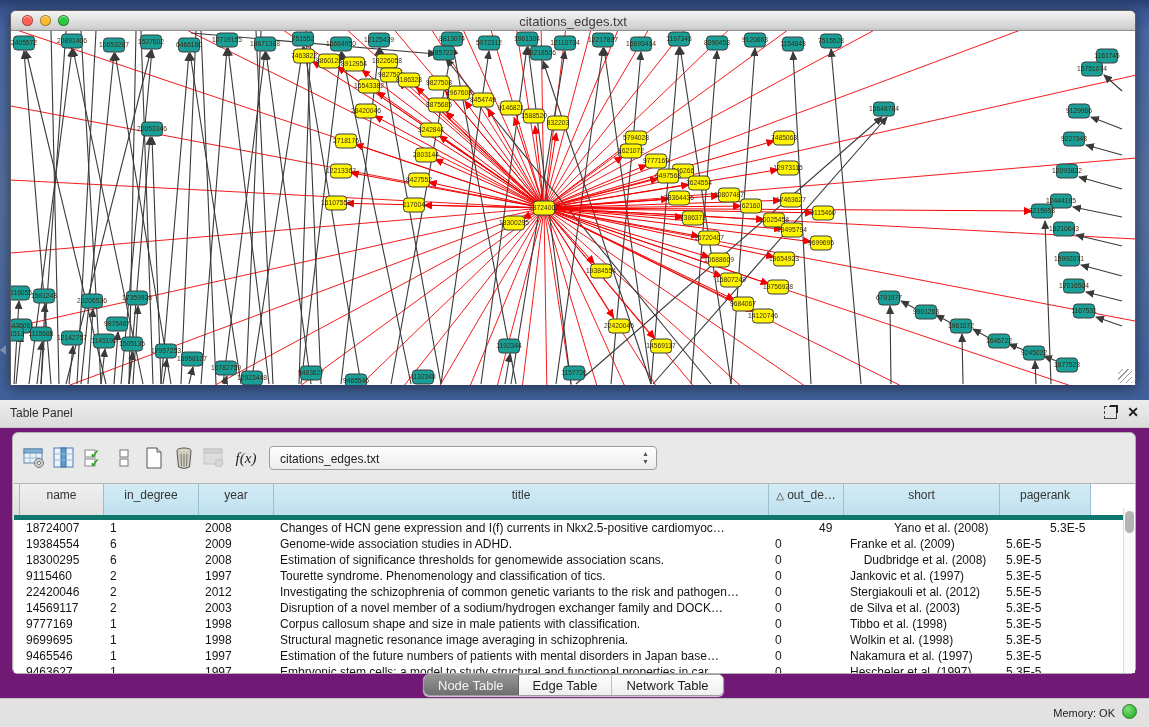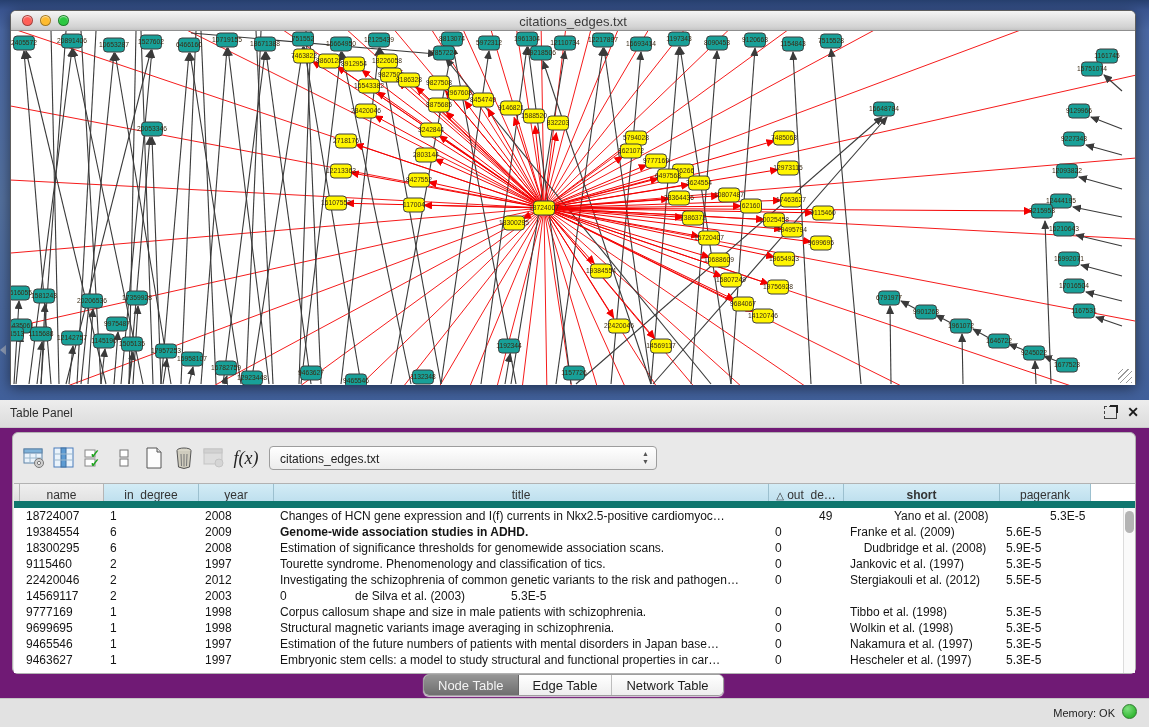--- a/index.html
+++ b/index.html
@@ -37,29 +37,29 @@
   .panel-icons { position:absolute; right:10px; top:5px; display:flex; gap:10px; align-items:center; }
   .float-ic { width:13px; height:13px; border:1px solid #444; border-style:dashed solid solid dashed; position:relative; }
   .float-ic:after { content:""; position:absolute; right:-2px; top:-2px; width:6px; height:6px;
     border-top:2px solid #222; border-right:2px solid #222; }
   .close-ic { font-size:14px; font-weight:bold; color:#1a1a1a; line-height:14px; }
 
   .panel-box { position:absolute; left:12px; top:32px; width:1124px; height:242px;
     border:1px solid #b2b2b2; border-radius:6px; background:#e9e9e9; }
   .toolbar { position:absolute; left:6px; top:6px; height:38px; display:flex; align-items:center; }
   .tbtn { width:30px; height:30px; display:flex; align-items:center; justify-content:center; }
-  .fx { font-family:"Liberation Serif", serif; font-style:italic; font-size:18px; color:#222; width:34px; text-align:center; }
+  .fx { font-family:"Liberation Serif", serif; font-style:italic; font-size:15px; color:#222; width:34px; text-align:center; }
   .combo { position:relative; margin-left:6px; width:388px; height:24px; border:1px solid #9d9d9d; border-radius:4px;
     background:linear-gradient(180deg,#ffffff,#ececec); font-size:12px; color:#222; }
   .combo-txt { position:absolute; left:10px; top:5px; }
   .combo-step { position:absolute; right:7px; top:3px; font-size:7px; color:#555; line-height:8px; text-align:center; }
 
   .tablebox { position:absolute; left:1px; top:50px; width:1121px; height:190px; background:#fff;
     border-top:1px solid #b2b2b2; overflow:hidden; }
-  .thead { display:flex; height:24px; border-bottom:7px solid #0f766e; }
+  .thead { display:flex; height:36px; border-bottom:5px solid #0f766e; }
   .th { font-size:12px; color:#333; text-align:center; line-height:23px;
     background:linear-gradient(180deg,#d3ecf6,#bfe0ee); border-right:1px solid #9cc0cf;
     overflow:hidden; white-space:nowrap; }
   .th.gray { background:linear-gradient(180deg,#efefef,#e2e2e2); border-right:1px solid #b5b5b5; }
   .th.strip { background:linear-gradient(180deg,#efefef,#dedede); border-right:1px solid #b5b5b5; }
   .th.filler { background:#fff; border-right:none; flex:1; }
   .sort { font-size:10px; }
   .rows { position:relative; }
   .trow { display:flex; height:16px; background:#fff; }
   .td { font-size:12px; color:#141414; line-height:16px; white-space:nowrap; overflow:hidden; padding-left:6px; }
@@ -824,41 +824,41 @@
       </div>
 
       <div class="tablebox">
         <div class="thead" id="thead">
             <div class="th strip" style="width: 6px;"></div>
             <div class="th gray" style="width: 84px;">name</div>
             <div class="th " style="width: 95px;">in_degree</div>
             <div class="th " style="width: 75px;">year</div>
             <div class="th " style="width: 495px;">title</div>
             <div class="th " style="width: 75px;"><span class="sort">△</span> out_de…</div>
-            <div class="th " style="width: 156px; font-weight: bold;">short</div>
+            <div class="th " style="width: 156px;">short</div>
             <div class="th " style="width: 91px;">pagerank</div>
             <div class="th filler"></div>
           </div>
         <div class="rows" id="trows">
             <div class="trow">
               <div class="td" style="width: 6px; padding: 0px;"></div>
               <div class="td" style="width: 84px;">18724007</div>
               <div class="td" style="width: 95px;">1</div>
               <div class="td" style="width: 75px;">2008</div>
               <div class="td" style="width: 495px;">Changes of HCN gene expression and I(f) currents in Nkx2.5-positive cardiomyoc…</div>
               <div class="td" style="width: 75px; margin-left: 44px;">49</div>
               <div class="td" style="width: 156px;">Yano et al. (2008)</div>
               <div class="td" style="width: 91px;">5.3E-5</div>
             </div>
             <div class="trow">
               <div class="td" style="width: 6px; padding: 0px;"></div>
               <div class="td" style="width: 84px;">19384554</div>
               <div class="td" style="width: 95px;">6</div>
               <div class="td" style="width: 75px;">2009</div>
-              <div class="td" style="width: 495px; font-weight: bold;">Genome-wide association studies in ADHD.</div>
+              <div class="td" style="width: 495px;">Genome-wide association studies in ADHD.</div>
               <div class="td" style="width: 75px;">0</div>
               <div class="td" style="width: 156px;">Franke et al. (2009)</div>
               <div class="td" style="width: 91px;">5.6E-5</div>
             </div>
             <div class="trow">
               <div class="td" style="width: 6px; padding: 0px;"></div>
               <div class="td" style="width: 84px;">18300295</div>
               <div class="td" style="width: 95px;">6</div>
               <div class="td" style="width: 75px;">2008</div>
               <div class="td" style="width: 495px;">Estimation of significance thresholds for genomewide association scans.</div>
@@ -884,40 +884,41 @@
               <div class="td" style="width: 495px;">Investigating the schizophrenia of common genetic variants to the risk and pathogen…</div>
               <div class="td" style="width: 75px;">0</div>
               <div class="td" style="width: 156px;">Stergiakouli et al. (2012)</div>
               <div class="td" style="width: 91px;">5.5E-5</div>
             </div>
             <div class="trow">
               <div class="td" style="width: 6px; padding: 0px;"></div>
               <div class="td" style="width: 84px;">14569117</div>
               <div class="td" style="width: 95px;">2</div>
               <div class="td" style="width: 75px;">2003</div>
+              <div class="td" style="width: 495px;">Disruption of a novel member of a sodium/hydrogen exchanger family and DOCK…</div>
               <div class="td" style="width: 75px;">0</div>
               <div class="td" style="width: 156px;">de Silva et al. (2003)</div>
               <div class="td" style="width: 91px;">5.3E-5</div>
             </div>
             <div class="trow">
               <div class="td" style="width: 6px; padding: 0px;"></div>
               <div class="td" style="width: 84px;">9777169</div>
               <div class="td" style="width: 95px;">1</div>
               <div class="td" style="width: 75px;">1998</div>
-              <div class="td" style="width: 495px;">Corpus callosum shape and size in male patients with schizophrenia.</div>
+              <div class="td" style="width: 495px;">Corpus callosum shape and size in male patients with classification.</div>
               <div class="td" style="width: 75px;">0</div>
               <div class="td" style="width: 156px;">Tibbo et al. (1998)</div>
               <div class="td" style="width: 91px;">5.3E-5</div>
             </div>
             <div class="trow">
               <div class="td" style="width: 6px; padding: 0px;"></div>
               <div class="td" style="width: 84px;">9699695</div>
               <div class="td" style="width: 95px;">1</div>
               <div class="td" style="width: 75px;">1998</div>
-              <div class="td" style="width: 495px;">Structural magnetic variants image averaging in schizophrenia.</div>
+              <div class="td" style="width: 495px;">Structural magnetic resonance image averaging in schizophrenia.</div>
               <div class="td" style="width: 75px;">0</div>
               <div class="td" style="width: 156px;">Wolkin et al. (1998)</div>
               <div class="td" style="width: 91px;">5.3E-5</div>
             </div>
             <div class="trow">
               <div class="td" style="width: 6px; padding: 0px;"></div>
               <div class="td" style="width: 84px;">9465546</div>
               <div class="td" style="width: 95px;">1</div>
               <div class="td" style="width: 75px;">1997</div>
               <div class="td" style="width: 495px;">Estimation of the future numbers of patients with mental disorders in Japan base…</div>

